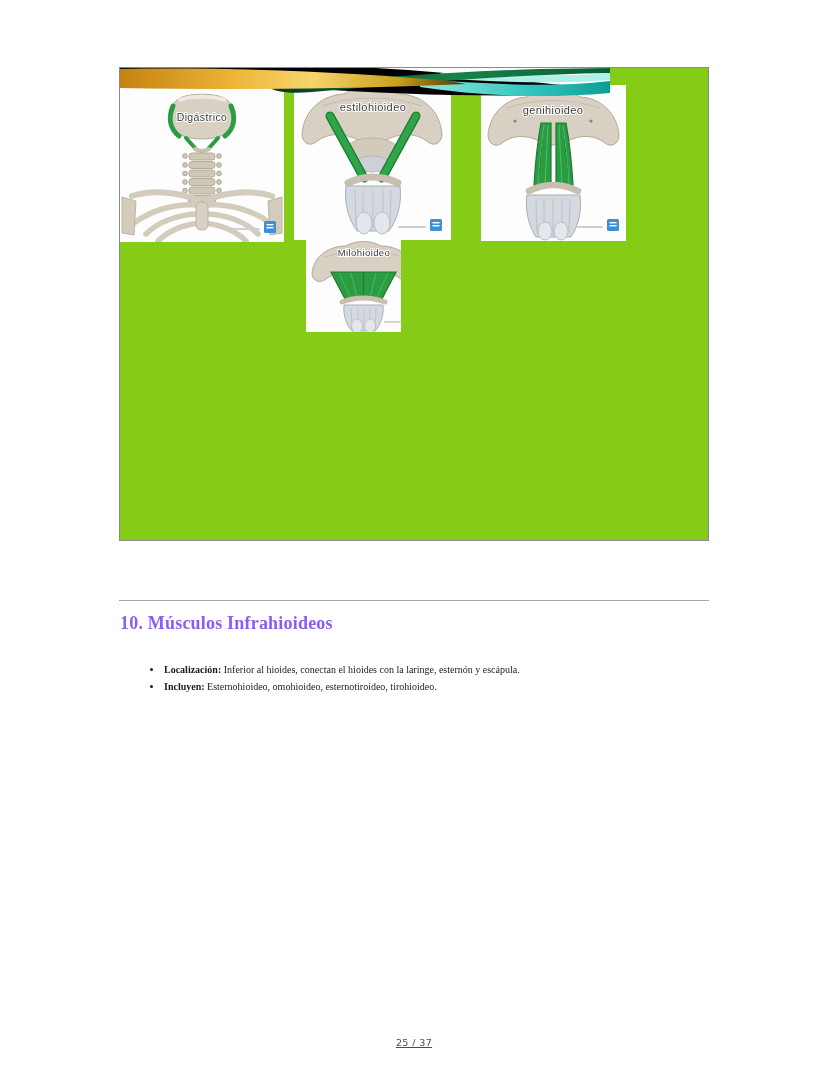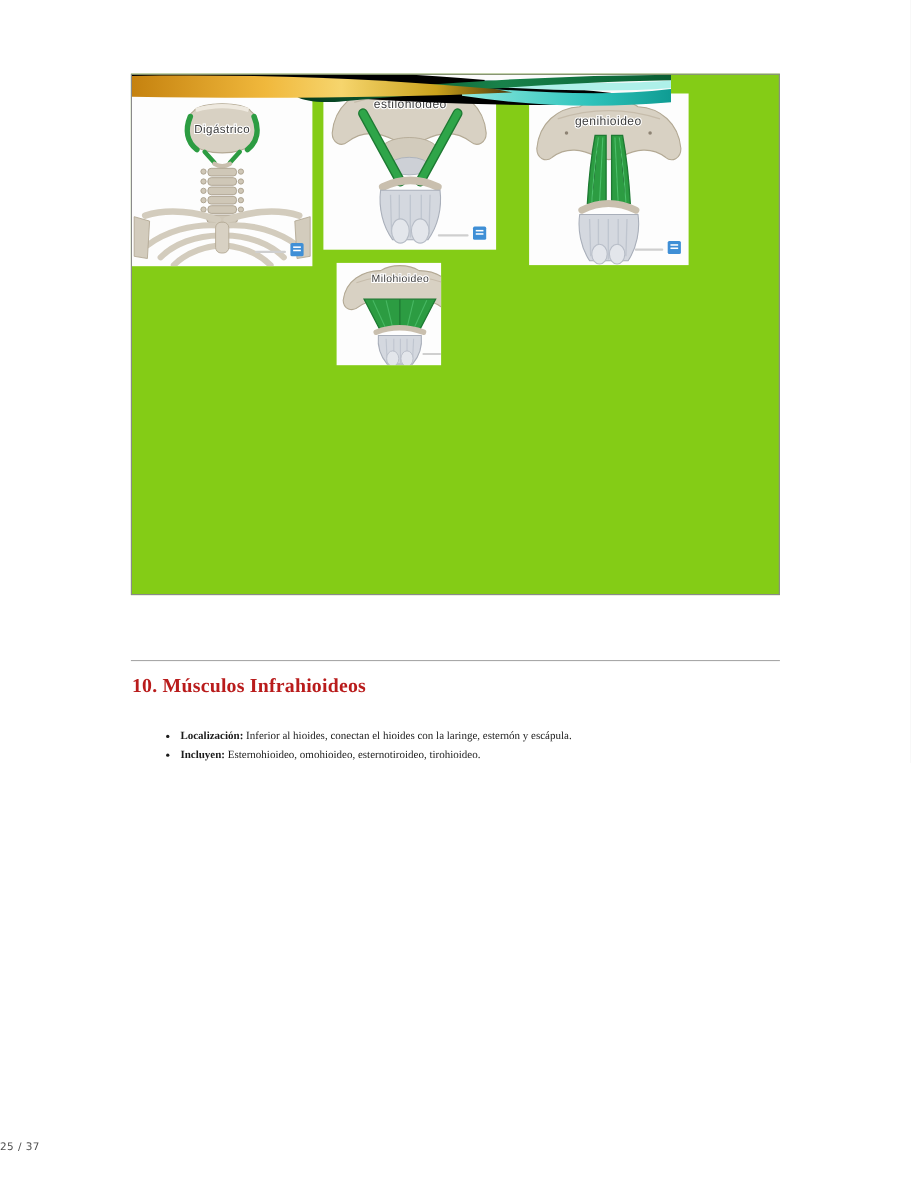--- a/index.html
+++ b/index.html
@@ -28,33 +28,34 @@
   .caption {
     position:absolute; left:119px; top:573px; width:590px;
     font-style:italic; font-size:12.5px; color:#222;
   }
   .rule {
     position:absolute; left:119px; top:600px; width:590px; height:0;
     border-top:1px solid #a8a8a8;
   }
   .heading {
     position:absolute; left:120px; top:613px; width:589px;
-    font-size:18px; font-weight:bold; color:#b91c1c; letter-spacing:.2px;
+    font-size:18px; font-weight:bold; color:#8b5cf6; letter-spacing:.2px;
   }
   .bullets {
     position:absolute; left:119px; top:661px; width:562px;
     font-size:10px; line-height:17px; color:#1b1b1b;
     padding-left:44px; list-style:disc;
   }
   .bullets li { padding-left:1px; }
   .b { font-weight:bold; }
   .footer {
-    position:absolute; left:0; top:1037px; width:828px; 
+    position:absolute; left:0; top:1037px; width:828px; text-align:center;
     font-family:"DejaVu Sans", sans-serif; font-size:9.5px; color:#4d4d4d;
     letter-spacing:.4px;
+    text-decoration:underline;
   }
 </style>
 </head>
 <body>
 
 <div class="page">
 
   <div class="media-frame">
 
     <div class="panel" style="left:0;top:17px;width:164px;height:157px">
@@ -108,21 +109,21 @@
 
         <rect class="wm" x="112" y="143" width="28" height="2" rx="1"></rect>
         <g>
           <rect x="144" y="136" width="12" height="12" rx="1.5" fill="#3f8fd6"></rect>
           <rect x="146.5" y="139" width="7" height="1.4" fill="#fff"></rect>
           <rect x="146.5" y="142" width="7" height="1.4" fill="#fff"></rect>
         </g>
       </svg>
     </div>
 
-    <div class="panel" style="left:174px;top:1px;width:157px;height:158px">
+    <div class="panel" style="left:174px;top:14px;width:157px;height:158px">
       <svg width="157" height="158" viewBox="0 0 157 158">
 
         <path d="M8,52 C10,28 28,13 50,12 C60,4 96,4 106,12 C128,13 146,28 148,52 C148,61 140,65 134,60 C120,49 104,52 92,58 C83,62 73,62 64,58 C52,52 36,49 22,60 C16,65 8,61 8,52 Z" fill="#d8d1c3" stroke="#b3a994" stroke-width="1"></path>
         <path d="M28,24 Q78,8 128,24" fill="none" stroke="#c6bcab" stroke-width="1.2"></path>
         <circle cx="38" cy="37" r="1.6" fill="#8d8374"></circle>
           <circle cx="118" cy="37" r="1.6" fill="#8d8374"></circle>
         <text class="panel-label" x="79" y="29" font-size="11" text-anchor="middle">estilohioideo</text>
 
         <ellipse cx="78" cy="68" rx="26" ry="12" fill="#d2cbbc" stroke="#b3a994" stroke-width="0.8"></ellipse>
         <ellipse cx="78" cy="82" rx="18" ry="8" fill="#cdd0d6" stroke="#aab0bb" stroke-width="0.8"></ellipse>

